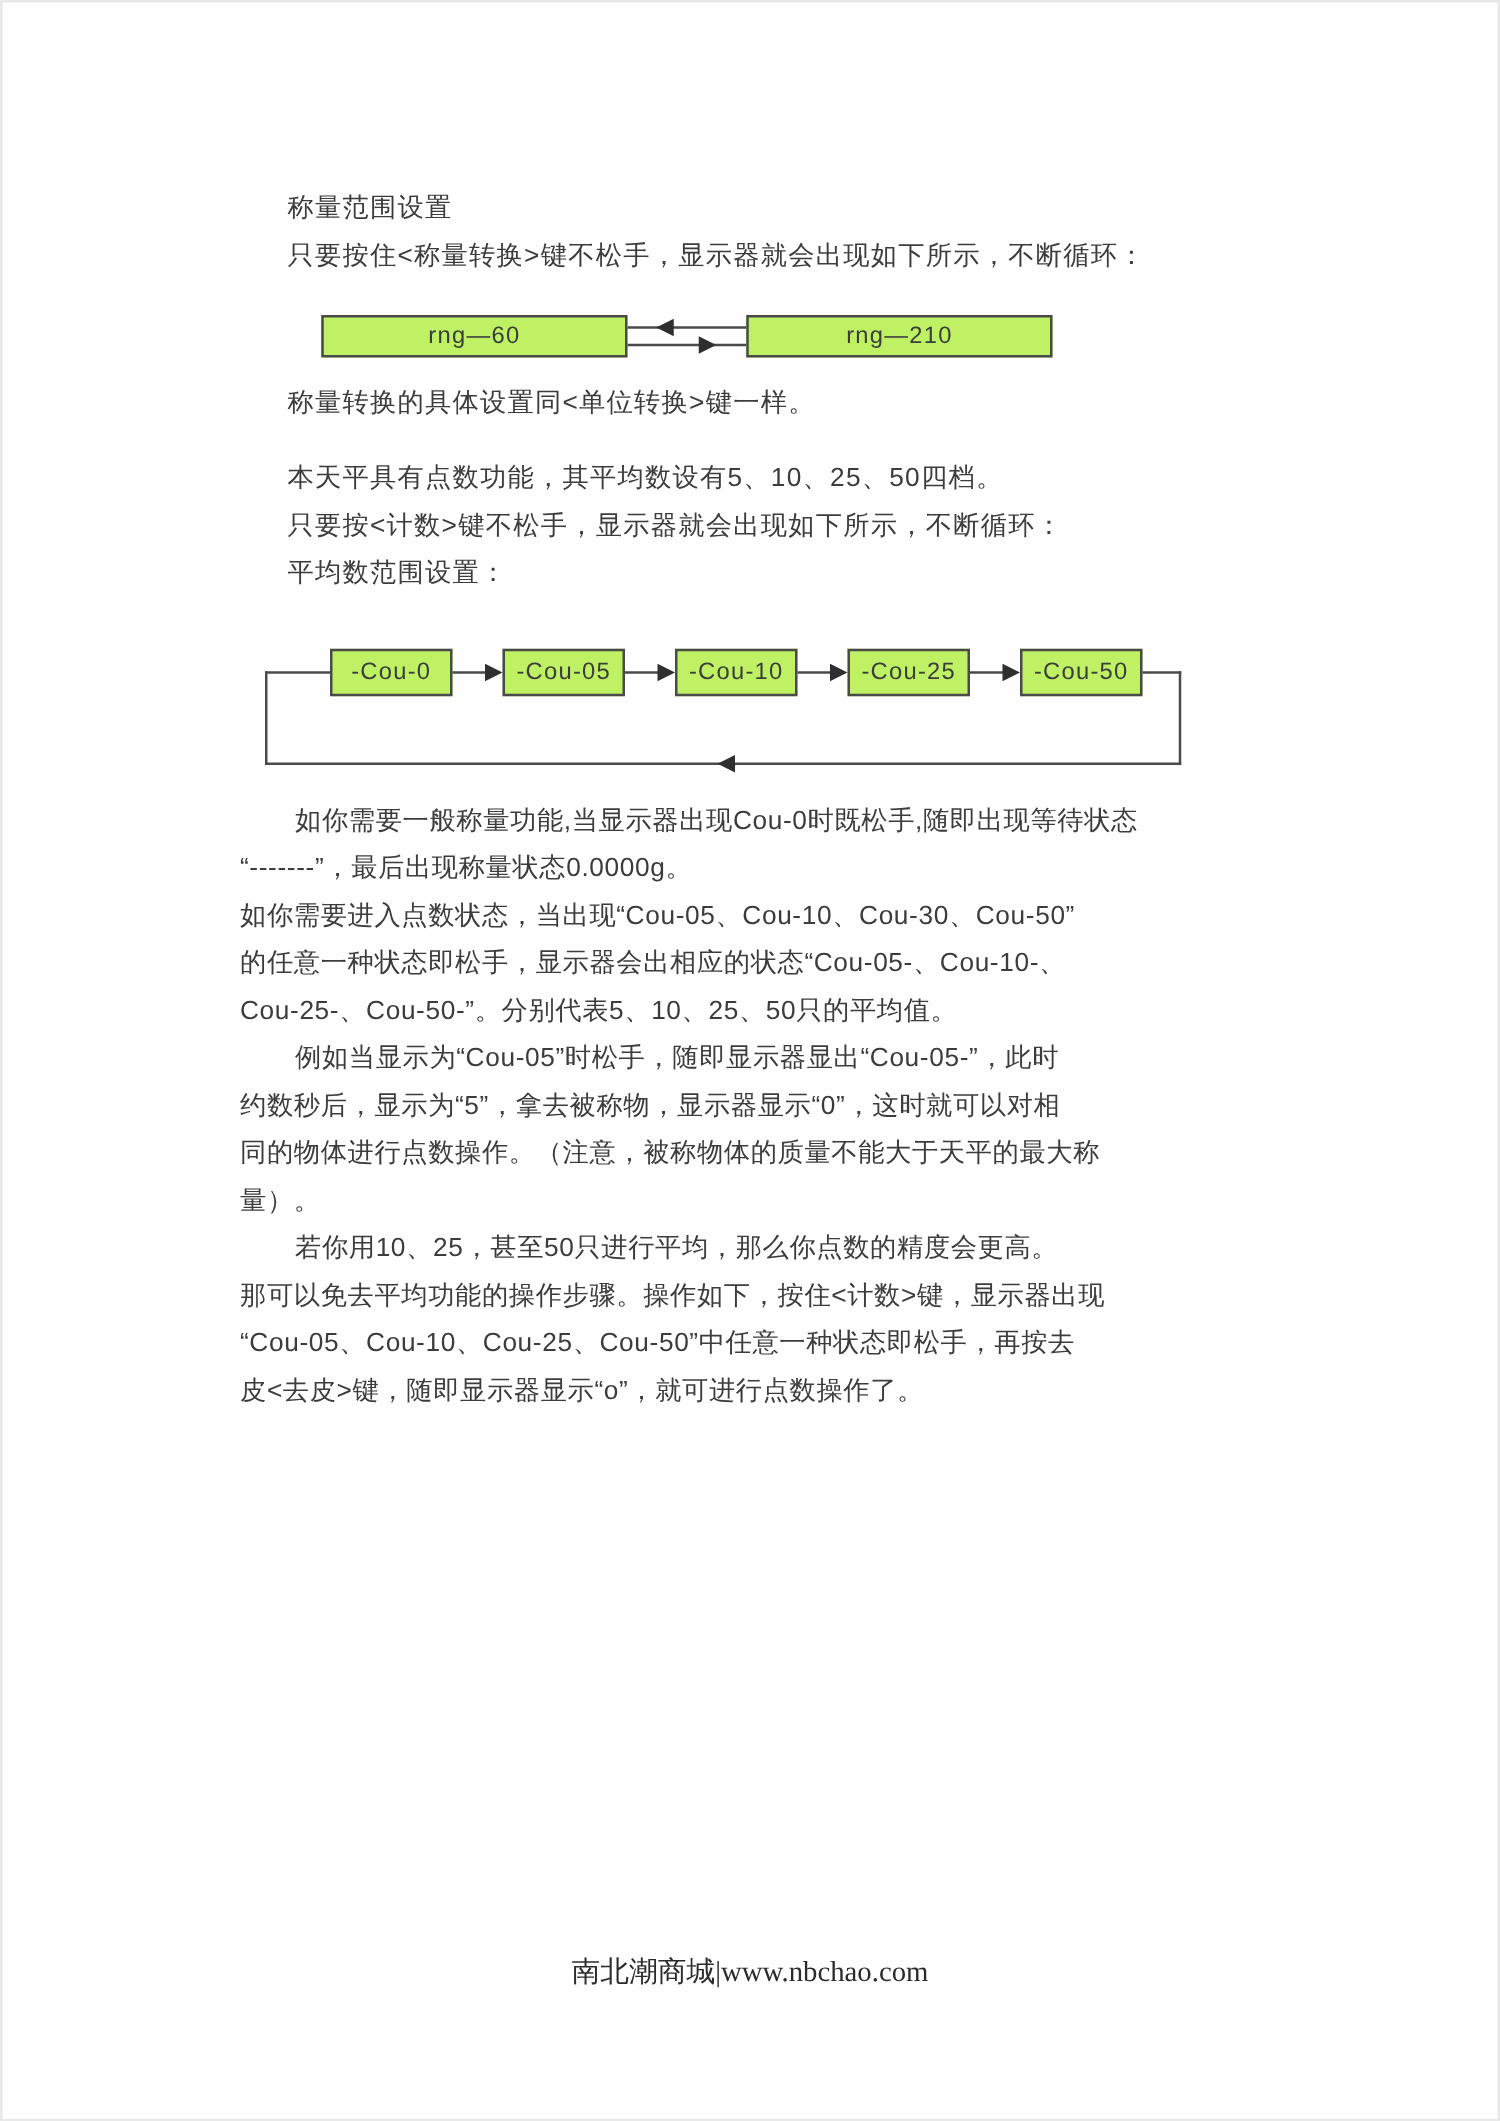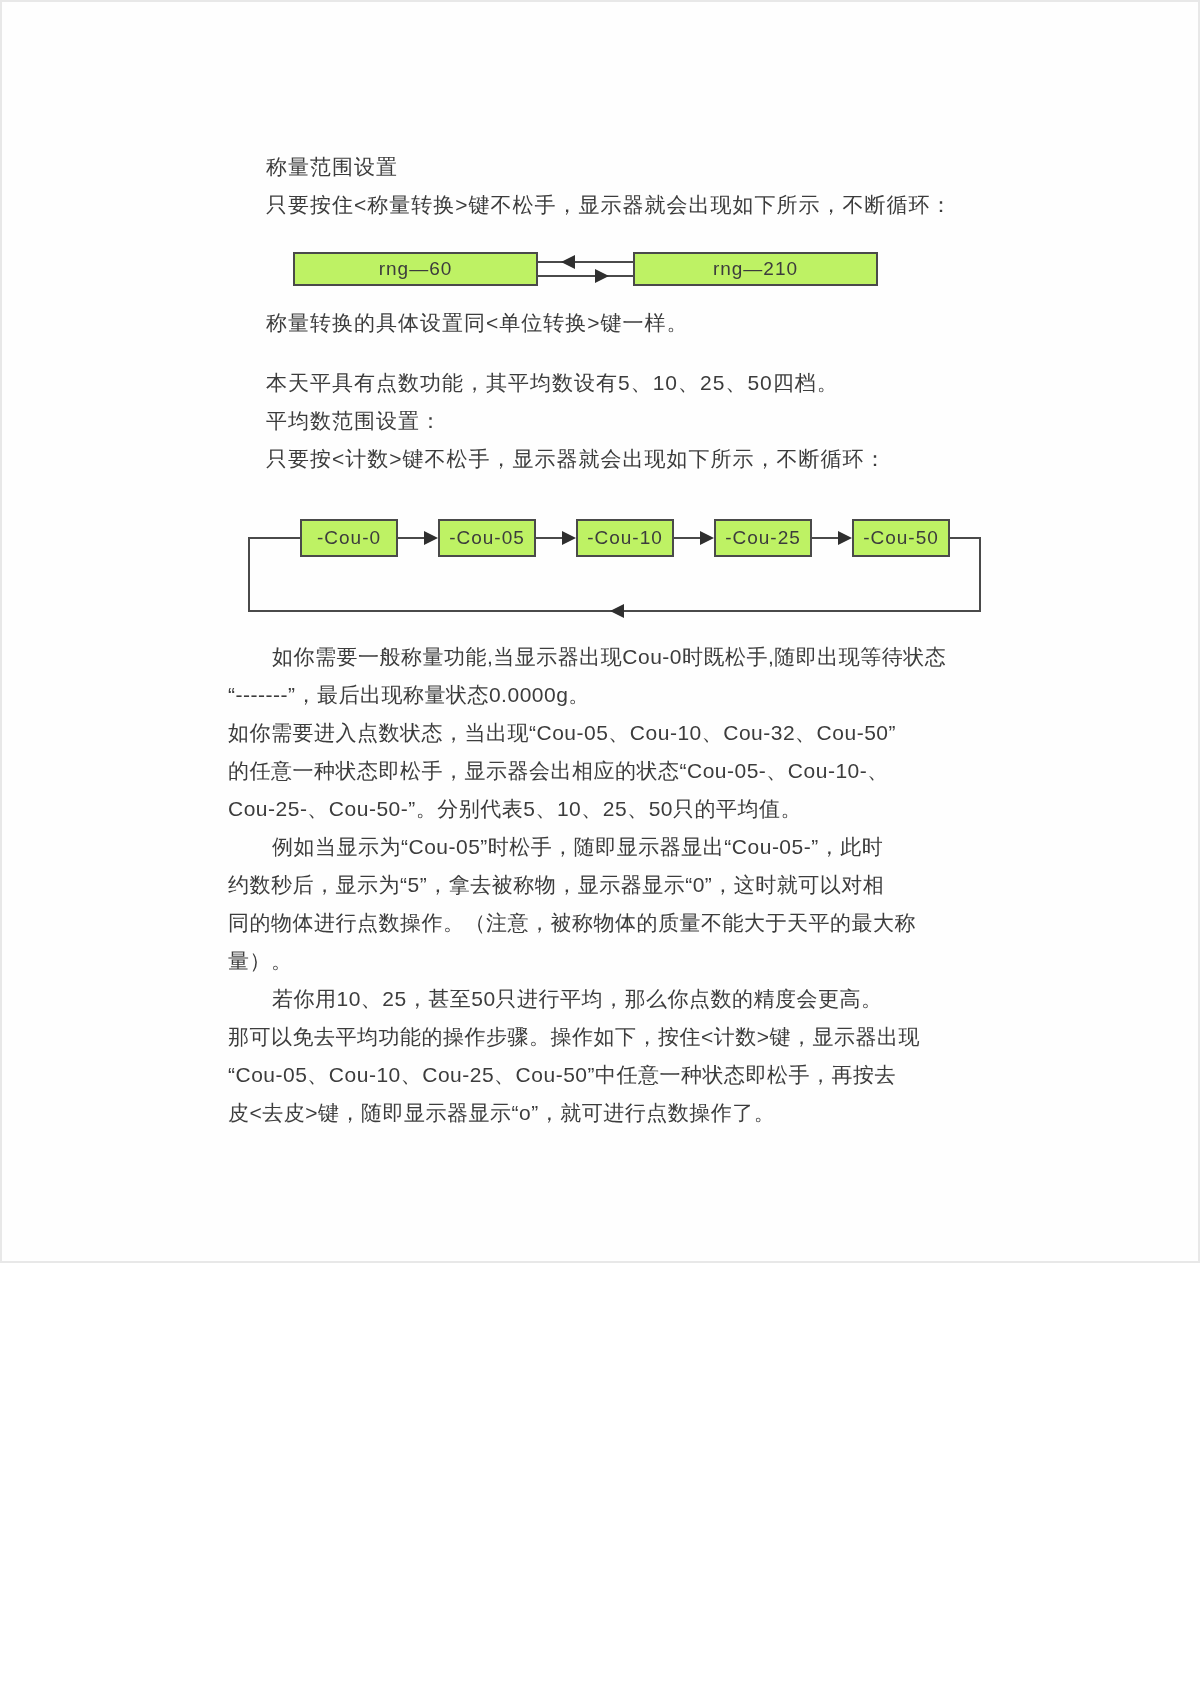--- a/index.html
+++ b/index.html
@@ -1,19 +1,19 @@
 <!DOCTYPE html>
 <html><head>
 <meta charset="utf-8">
 <style>
   html,body { margin:0; padding:0; background:#ffffff; }
   body { width:1200px; height:1697px; font-family:"Liberation Sans", sans-serif; }
   .page {
-    position:relative; width:1200px; height:1263px; box-sizing:border-box;
-    background:#fefefe; border:2px solid #e8e8e8; overflow:hidden;padding-left:36px;
+    position:relative; width:1200px; height:1697px; box-sizing:border-box;
+    background:#fefefe; border:2px solid #e8e8e8; overflow:hidden;
   }
   .content { padding:146px 250px 0 190px; }
 
   .tline {
     font-size:21px; line-height:38px; color:#3c3c3c;
     margin-left:38px; letter-spacing:1px; white-space:nowrap;
   }
 
   .heading {
     font-size:26px; font-weight:bold; color:#141414; text-align:center;
@@ -84,22 +84,22 @@
       <div class="wire wire-top"></div>
       <div class="wire wire-bot"></div>
       <div class="arr arr-left a1"></div>
       <div class="arr arr-right a2"></div>
     </div>
 
     <div class="tline">称量转换的具体设置同&lt;单位转换&gt;键一样。</div>
 
 
     <div class="tline after-heading">本天平具有点数功能，其平均数设有5、10、25、50四档。</div>
+    <div class="tline">只要按&lt;计数&gt;键不松手，显示器就会出现如下所示，不断循环：</div>
     <div class="tline">平均数范围设置：</div>
-    <div class="tline">只要按&lt;计数&gt;键不松手，显示器就会出现如下所示，不断循环：</div>
 
     <div class="d2">
       <div class="dbox b1">-Cou-0</div>
       <div class="dbox b2">-Cou-05</div>
       <div class="dbox b3">-Cou-10</div>
       <div class="dbox b4">-Cou-25</div>
       <div class="dbox b5">-Cou-50</div>
 
       <div class="wire gap-line g1"></div>
       <div class="wire gap-line g2"></div>
@@ -114,21 +114,21 @@
       <div class="wire stub-right"></div>
       <div class="wire vert-left"></div>
       <div class="wire vert-right"></div>
       <div class="wire loop-bottom"></div>
       <div class="arr arr-left loop-arrow"></div>
     </div>
 
     <div class="para">
       <div class="bline ind">如你需要一般称量功能,当显示器出现Cou-0时既松手,随即出现等待状态</div>
       <div class="bline">“-------”，最后出现称量状态0.0000g。</div>
-      <div class="bline">如你需要进入点数状态，当出现“Cou-05、Cou-10、Cou-32、Cou-50”</div>
+      <div class="bline">如你需要进入点数状态，当出现“Cou-05、Cou-10、Cou-30、Cou-50”</div>
       <div class="bline">的任意一种状态即松手，显示器会出相应的状态“Cou-05-、Cou-10-、</div>
       <div class="bline">Cou-25-、Cou-50-”。分别代表5、10、25、50只的平均值。</div>
       <div class="bline ind">例如当显示为“Cou-05”时松手，随即显示器显出“Cou-05-”，此时</div>
       <div class="bline">约数秒后，显示为“5”，拿去被称物，显示器显示“0”，这时就可以对相</div>
       <div class="bline">同的物体进行点数操作。（注意，被称物体的质量不能大于天平的最大称</div>
       <div class="bline">量）。</div>
       <div class="bline ind">若你用10、25，甚至50只进行平均，那么你点数的精度会更高。</div>
       <div class="bline">那可以免去平均功能的操作步骤。操作如下，按住&lt;计数&gt;键，显示器出现</div>
       <div class="bline">“Cou-05、Cou-10、Cou-25、Cou-50”中任意一种状态即松手，再按去</div>
       <div class="bline">皮&lt;去皮&gt;键，随即显示器显示“o”，就可进行点数操作了。</div>

